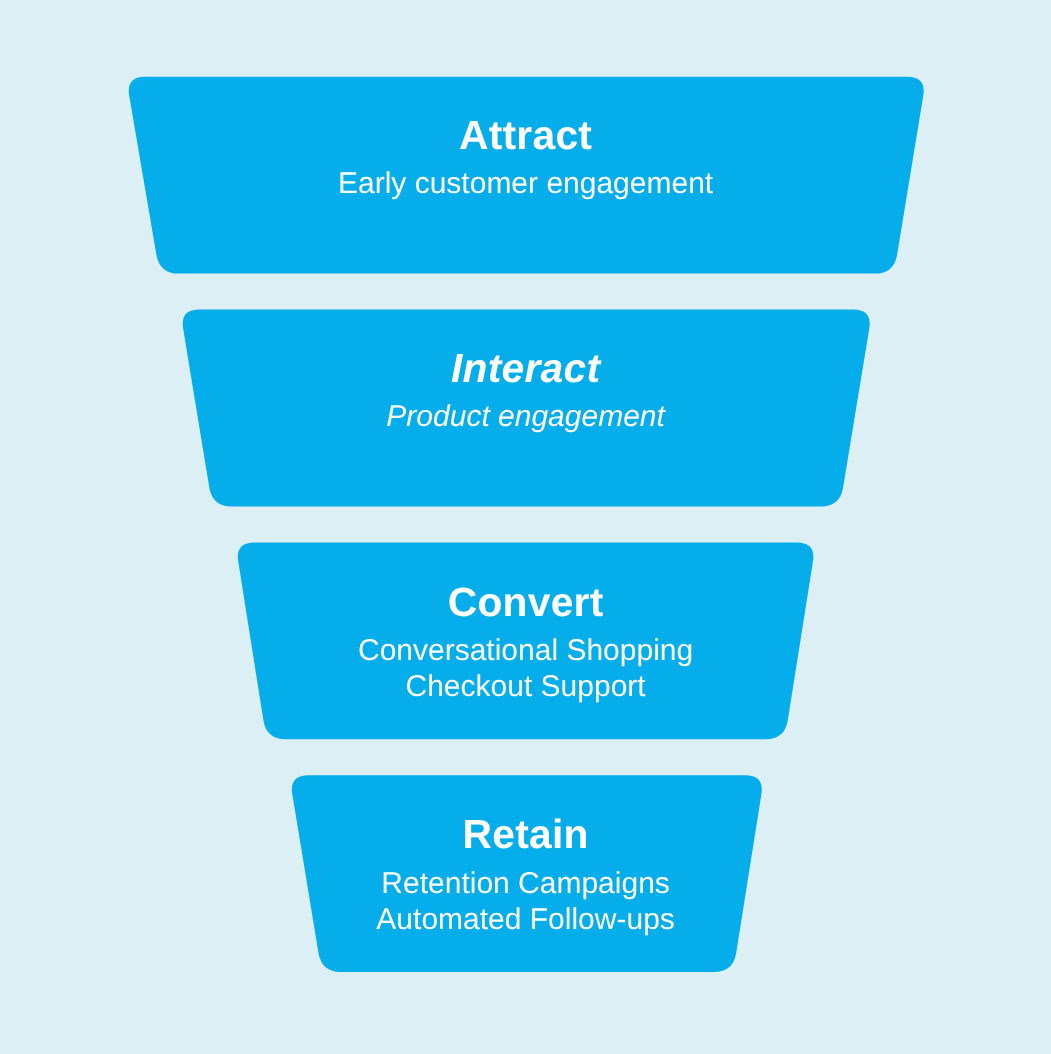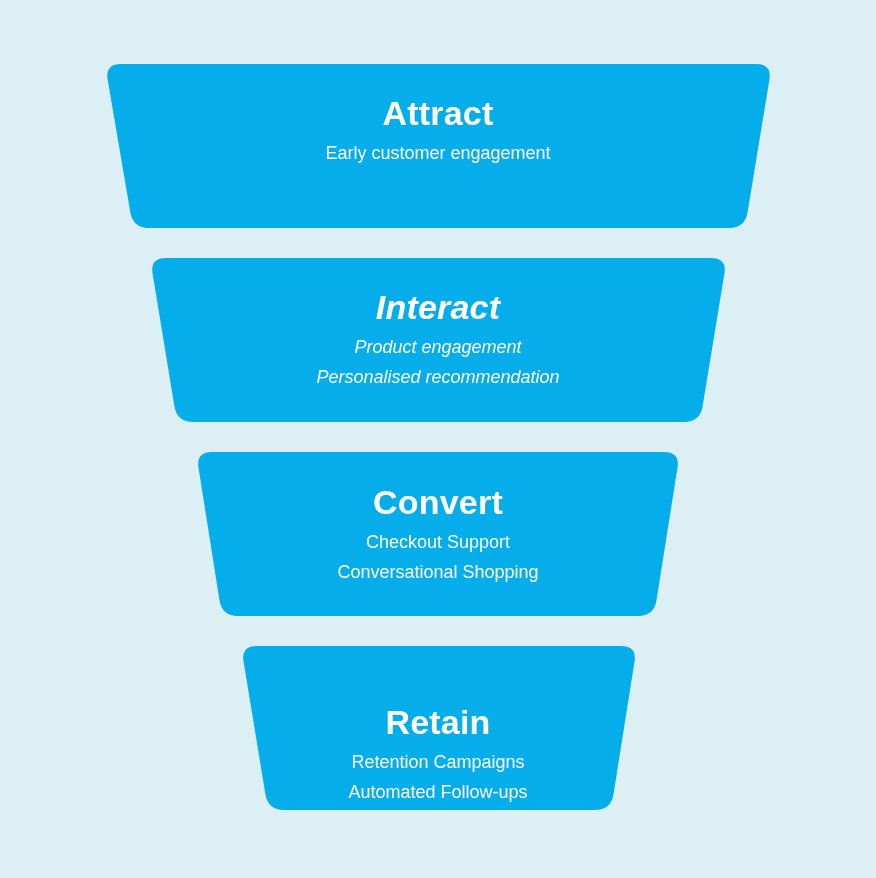--- a/index.html
+++ b/index.html
@@ -41,21 +41,21 @@
   .stage-title {
     font-size: 34px;
     font-weight: 700;
     letter-spacing: 0.2px;
     line-height: 42px;
     margin: 0;
     color: #ffffff;
   }
   .stage-lines {
     margin: 4px 0 0 0;
-    font-size: 18px;
+    font-size: 25px;
     font-weight: 300;
     line-height: 30px;
     color: #ffffff;
   }
   .stage-line {
     display: block;
     white-space: nowrap;
   }
 </style>
 </head>
@@ -74,41 +74,40 @@
       </div>
     </div>
     <div class="funnel-stage">
       <svg class="stage-shape" width="876" height="878">
         <path d="M 166 258 L 711 258 Q 727 258 724.4008424615845 273.78747541852397 L 702.5991575384155 406.21252458147603 Q 700 422 684 422 L 193 422 Q 177 422 174.40084246158446 406.21252458147603 L 152.59915753841554 273.78747541852397 Q 150 258 166 258 Z" fill="#05adeb"></path>
       </svg>
       <div class="stage-text" style="top: 286px; font-style: italic;">
         <div class="stage-title">Interact</div>
         <div class="stage-lines">
           <span class="stage-line">Product engagement</span>
-          <span class="stage-line">Personalised recommendation</span>
         </div>
       </div>
     </div>
     <div class="funnel-stage">
       <svg class="stage-shape" width="876" height="878">
         <path d="M 212 452 L 664 452 Q 680 452 677.4947031305875 467.80264179167875 L 656.5052968694125 600.1973582083212 Q 654 616 638 616 L 238 616 Q 222 616 219.4947031305875 600.1973582083212 L 198.5052968694125 467.80264179167875 Q 196 452 212 452 Z" fill="#05adeb"></path>
       </svg>
       <div class="stage-text" style="top: 481px;">
         <div class="stage-title">Convert</div>
         <div class="stage-lines">
+          <span class="stage-line">Conversational Shopping</span>
           <span class="stage-line">Checkout Support</span>
-          <span class="stage-line">Conversational Shopping</span>
         </div>
       </div>
     </div>
     <div class="funnel-stage">
       <svg class="stage-shape" width="876" height="878">
         <path d="M 257 646 L 621 646 Q 637 646 634.4947031305875 661.8026417916788 L 613.5052968694125 794.1973582083212 Q 611 810 595 810 L 284 810 Q 268 810 265.4008424615845 794.212524581476 L 243.59915753841554 661.787475418524 Q 241 646 257 646 Z" fill="#05adeb"></path>
       </svg>
-      <div class="stage-text" style="top: 701px;">
+      <div class="stage-text" style="top: 675px;">
         <div class="stage-title">Retain</div>
         <div class="stage-lines">
           <span class="stage-line">Retention Campaigns</span>
           <span class="stage-line">Automated Follow-ups</span>
         </div>
       </div>
     </div>
   </div>
 
 </body></html>

